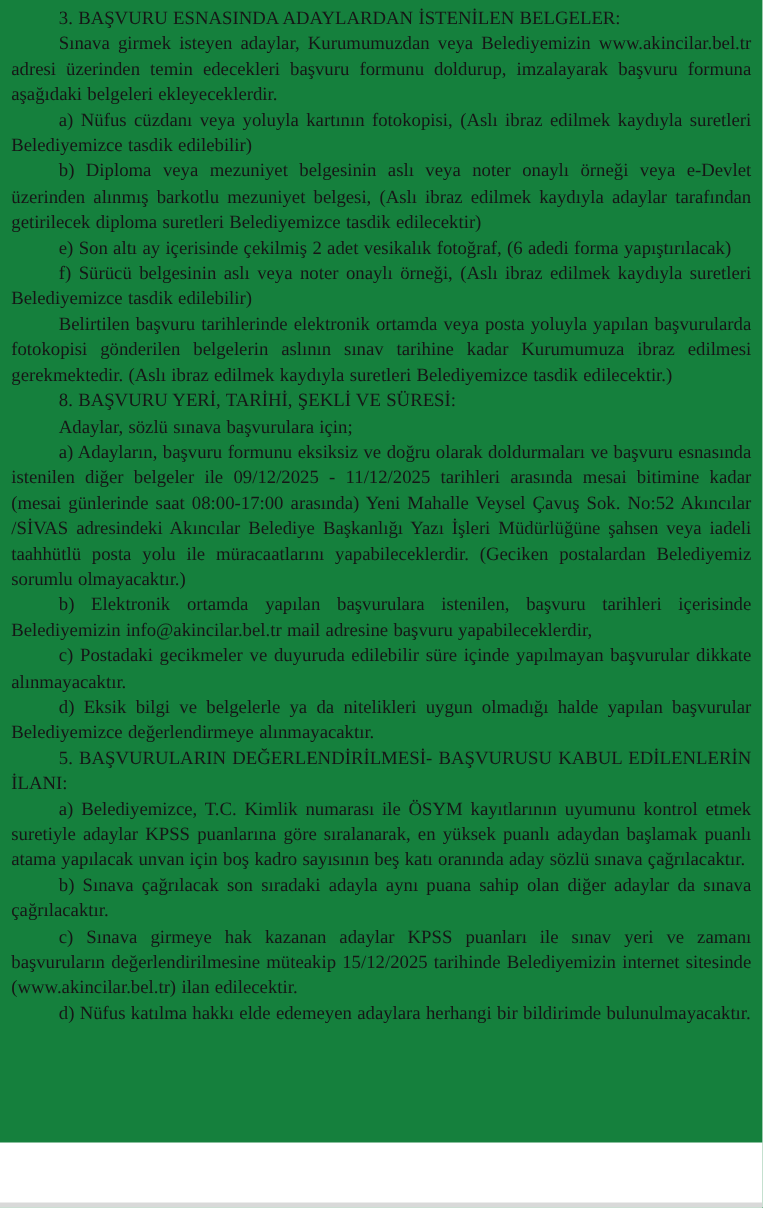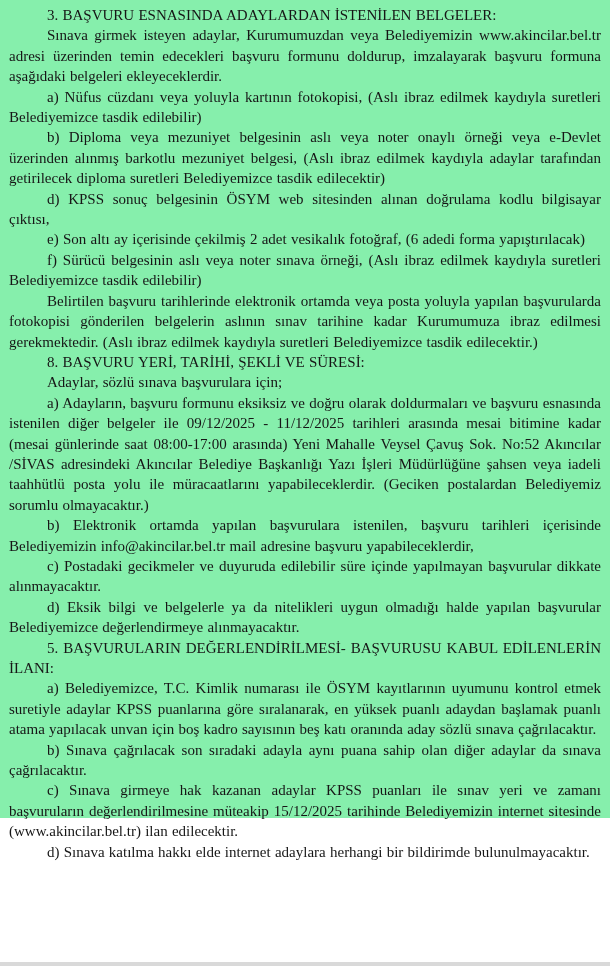--- a/index.html
+++ b/index.html
@@ -11,23 +11,23 @@
     width: 610px;
     height: 966px;
     overflow: hidden;
     position: relative;
     font-family: "Liberation Serif", "DejaVu Serif", serif;
     color: #161616;
   }
   .page {
     box-sizing: border-box;
     width: 610px;
-    height: 818px;
+    height: 914px;
     padding: 5px 9px 8px 9px;
-    background: #86efac;
+    background: #15803d;
   }
   .page p {
     margin: 0;
     padding: 0;
     font-size: 15px;
     line-height: 20.4px;
     text-align: justify;
     text-indent: 38px;
     word-spacing: 0.5px;
   }
@@ -44,30 +44,29 @@
   }
 </style>
 </head>
 <body>
 
 <div class="page">
   <p class="heading">3. BAŞVURU ESNASINDA ADAYLARDAN İSTENİLEN BELGELER:</p>
   <p>Sınava girmek isteyen adaylar, Kurumumuzdan veya Belediyemizin www.akincilar.bel.tr adresi üzerinden temin edecekleri başvuru formunu doldurup, imzalayarak başvuru formuna aşağıdaki belgeleri ekleyeceklerdir.</p>
   <p>a) Nüfus cüzdanı veya yoluyla kartının fotokopisi, (Aslı ibraz edilmek kaydıyla suretleri Belediyemizce tasdik edilebilir)</p>
   <p>b) Diploma veya mezuniyet belgesinin aslı veya noter onaylı örneği veya e-Devlet üzerinden alınmış barkotlu mezuniyet belgesi, (Aslı ibraz edilmek kaydıyla adaylar tarafından getirilecek diploma suretleri Belediyemizce tasdik edilecektir)</p>
-  <p>d) KPSS sonuç belgesinin ÖSYM web sitesinden alınan doğrulama kodlu bilgisayar çıktısı,</p>
   <p>e) Son altı ay içerisinde çekilmiş 2 adet vesikalık fotoğraf, (6 adedi forma yapıştırılacak)</p>
-  <p>f) Sürücü belgesinin aslı veya noter sınava örneği, (Aslı ibraz edilmek kaydıyla suretleri Belediyemizce tasdik edilebilir)</p>
+  <p>f) Sürücü belgesinin aslı veya noter onaylı örneği, (Aslı ibraz edilmek kaydıyla suretleri Belediyemizce tasdik edilebilir)</p>
   <p>Belirtilen başvuru tarihlerinde elektronik ortamda veya posta yoluyla yapılan başvurularda fotokopisi gönderilen belgelerin aslının sınav tarihine kadar Kurumumuza ibraz edilmesi gerekmektedir. (Aslı ibraz edilmek kaydıyla suretleri Belediyemizce tasdik edilecektir.)</p>
   <p class="heading">8. BAŞVURU YERİ, TARİHİ, ŞEKLİ VE SÜRESİ:</p>
   <p>Adaylar, sözlü sınava başvurulara için;</p>
   <p>a) Adayların, başvuru formunu eksiksiz ve doğru olarak doldurmaları ve başvuru esnasında istenilen diğer belgeler ile 09/12/2025 - 11/12/2025 tarihleri arasında mesai bitimine kadar (mesai günlerinde saat 08:00-17:00 arasında) Yeni Mahalle Veysel Çavuş Sok. No:52 Akıncılar /SİVAS adresindeki Akıncılar Belediye Başkanlığı Yazı İşleri Müdürlüğüne şahsen veya iadeli taahhütlü posta yolu ile müracaatlarını yapabileceklerdir. (Geciken postalardan Belediyemiz sorumlu olmayacaktır.)</p>
   <p>b) Elektronik ortamda yapılan başvurulara istenilen, başvuru tarihleri içerisinde Belediyemizin info@akincilar.bel.tr mail adresine başvuru yapabileceklerdir,</p>
   <p>c) Postadaki gecikmeler ve duyuruda edilebilir süre içinde yapılmayan başvurular dikkate alınmayacaktır.</p>
   <p>d) Eksik bilgi ve belgelerle ya da nitelikleri uygun olmadığı halde yapılan başvurular Belediyemizce değerlendirmeye alınmayacaktır.</p>
   <p class="heading">5. BAŞVURULARIN DEĞERLENDİRİLMESİ- BAŞVURUSU KABUL EDİLENLERİN İLANI:</p>
   <p>a) Belediyemizce, T.C. Kimlik numarası ile ÖSYM kayıtlarının uyumunu kontrol etmek suretiyle adaylar KPSS puanlarına göre sıralanarak, en yüksek puanlı adaydan başlamak puanlı atama yapılacak unvan için boş kadro sayısının beş katı oranında aday sözlü sınava çağrılacaktır.</p>
   <p>b) Sınava çağrılacak son sıradaki adayla aynı puana sahip olan diğer adaylar da sınava çağrılacaktır.</p>
   <p>c) Sınava girmeye hak kazanan adaylar KPSS puanları ile sınav yeri ve zamanı başvuruların değerlendirilmesine müteakip 15/12/2025 tarihinde Belediyemizin internet sitesinde (www.akincilar.bel.tr) ilan edilecektir.</p>
-  <p>d) Sınava katılma hakkı elde internet adaylara herhangi bir bildirimde bulunulmayacaktır.</p>
+  <p>d) Nüfus katılma hakkı elde edemeyen adaylara herhangi bir bildirimde bulunulmayacaktır.</p>
 </div>
 
 <div class="page-edge"></div>
 
 </body></html>

